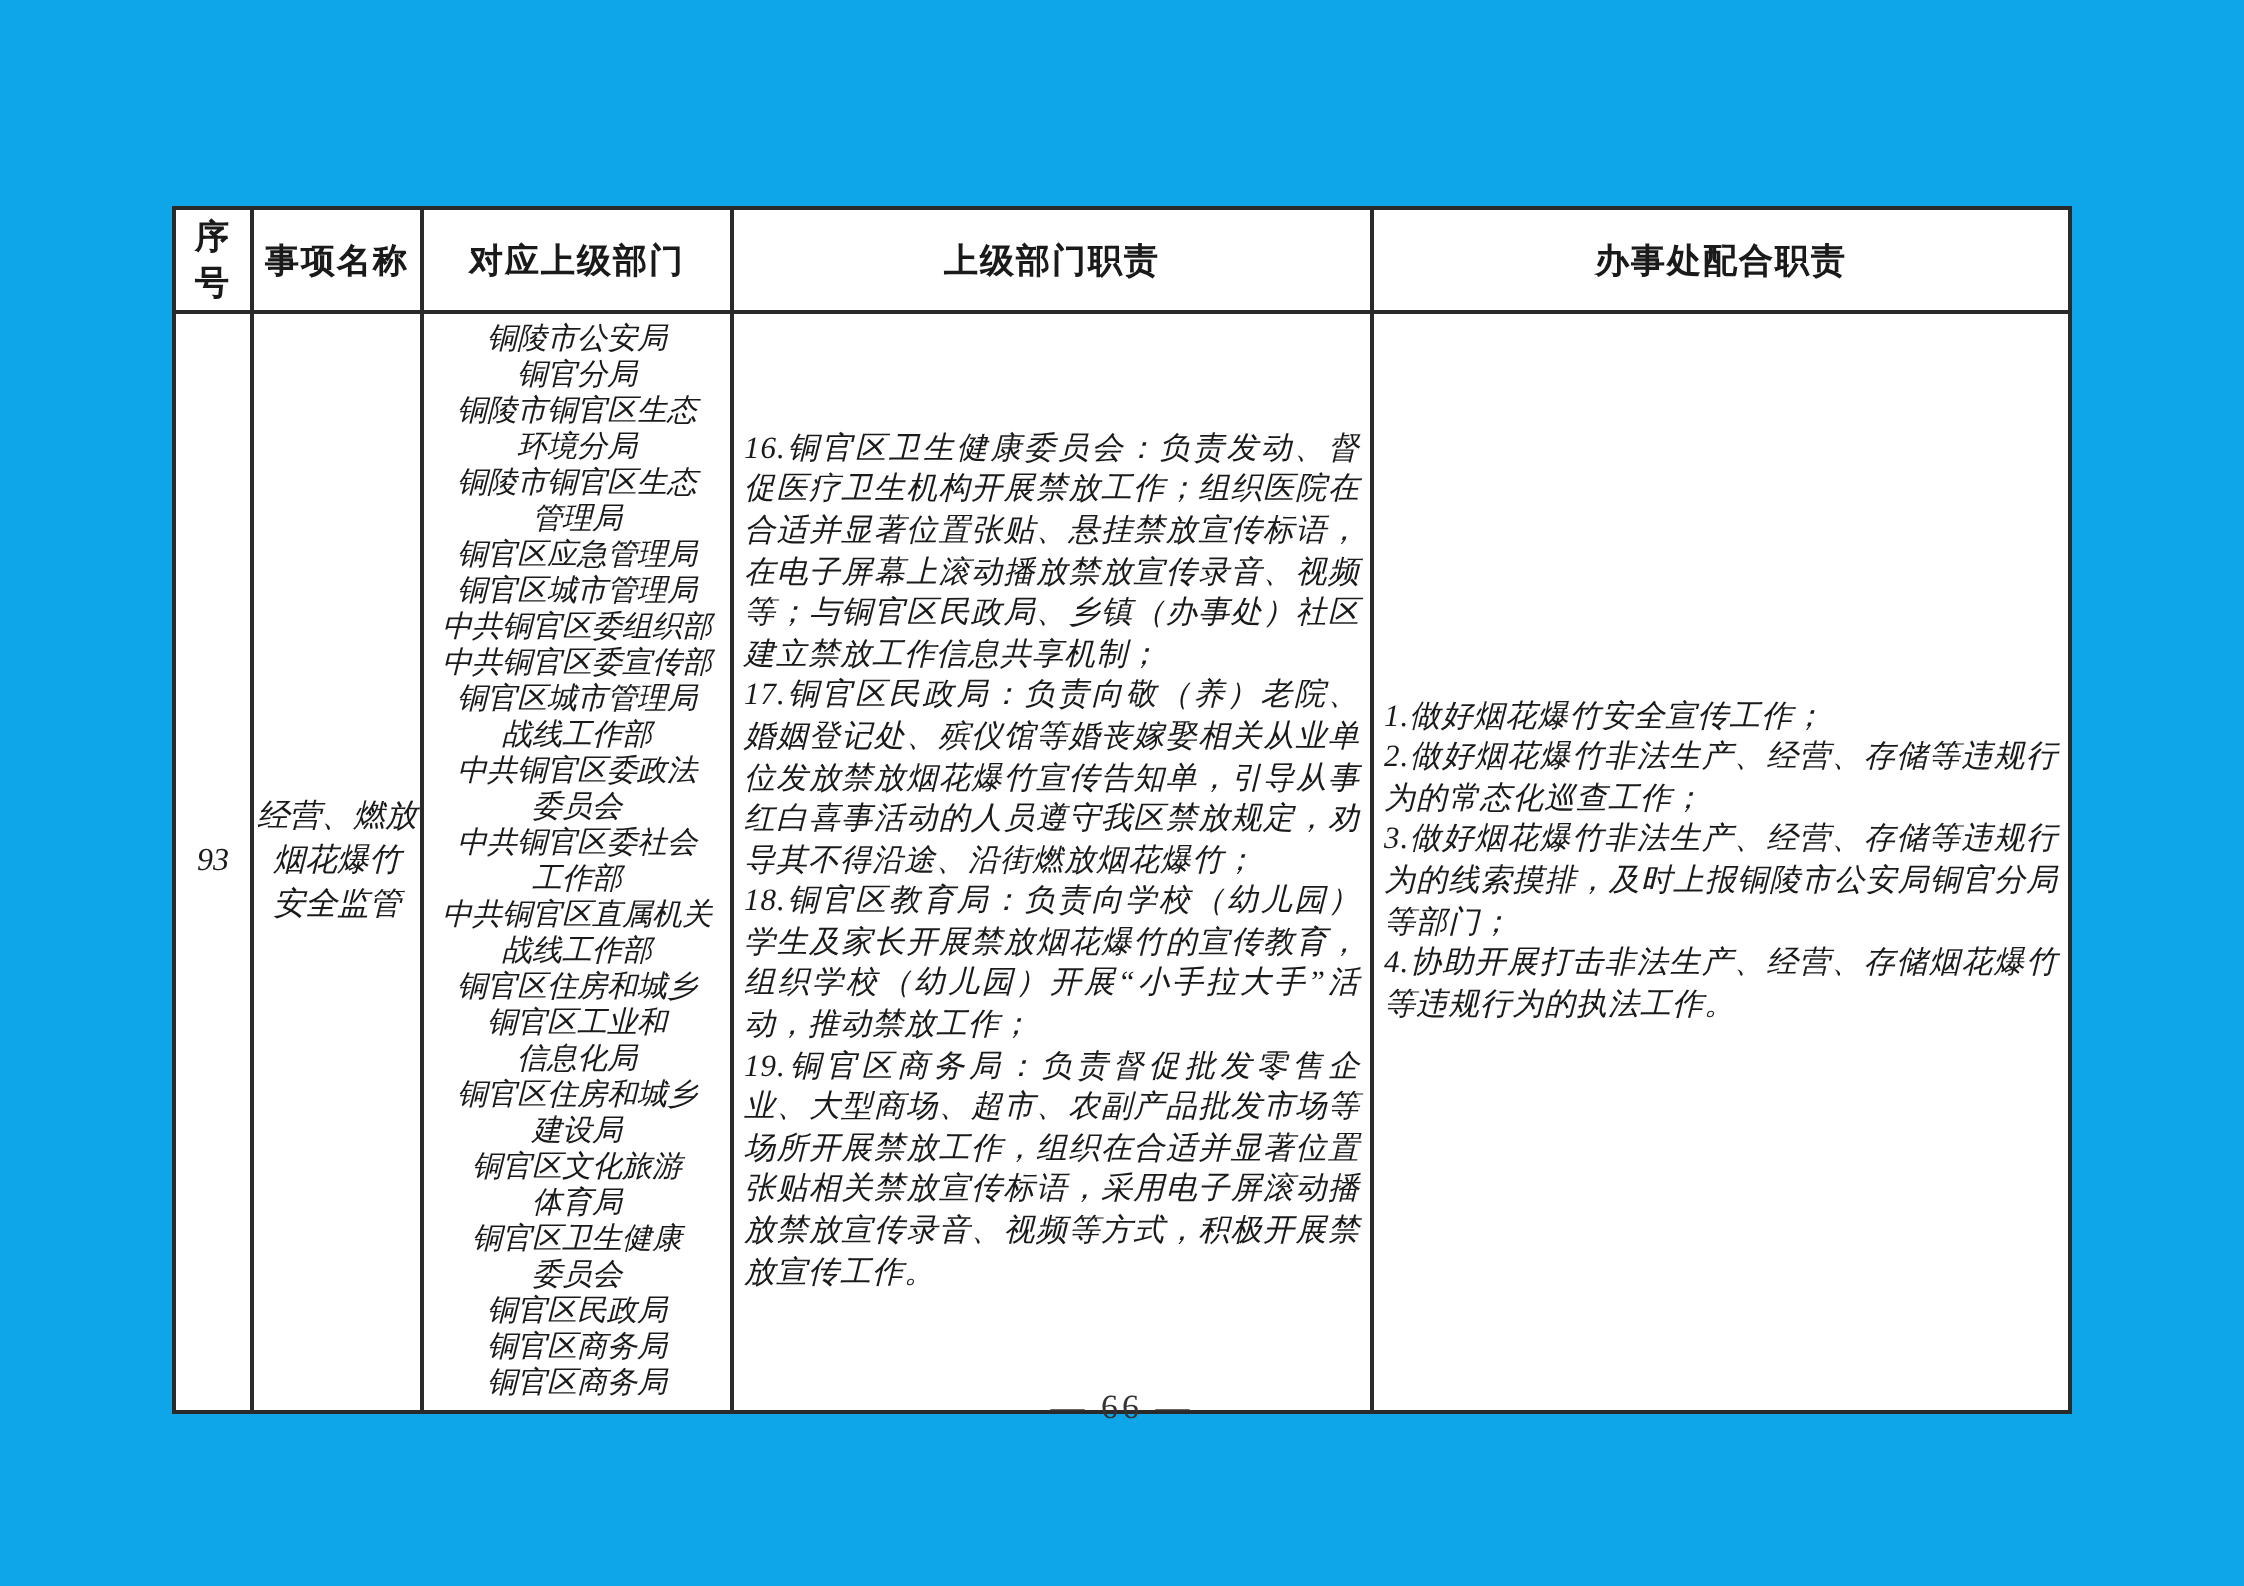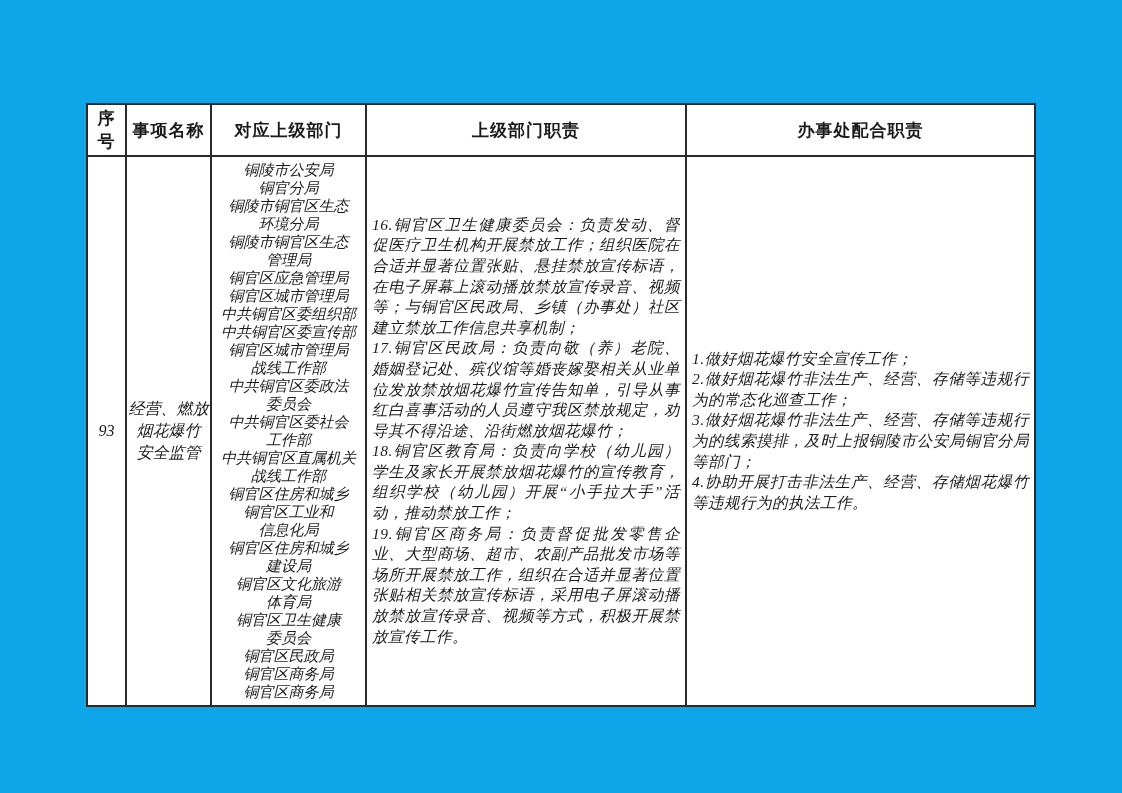--- a/index.html
+++ b/index.html
@@ -140,14 +140,15 @@
         <td class="body-cell duties-cell">
             <p class="duty">1.做好烟花爆竹安全宣传工作；</p>
             <p class="duty">2.做好烟花爆竹非法生产、经营、存储等违规行为的常态化巡查工作；</p>
             <p class="duty">3.做好烟花爆竹非法生产、经营、存储等违规行为的线索摸排，及时上报铜陵市公安局铜官分局等部门；</p>
             <p class="duty">4.协助开展打击非法生产、经营、存储烟花爆竹等违规行为的执法工作。</p>
           </td>
       </tr>
     </tbody>
   </table>
 
+  <div class="page-footer">— 66 —</div>
 
 </div>
 
 </body></html>

